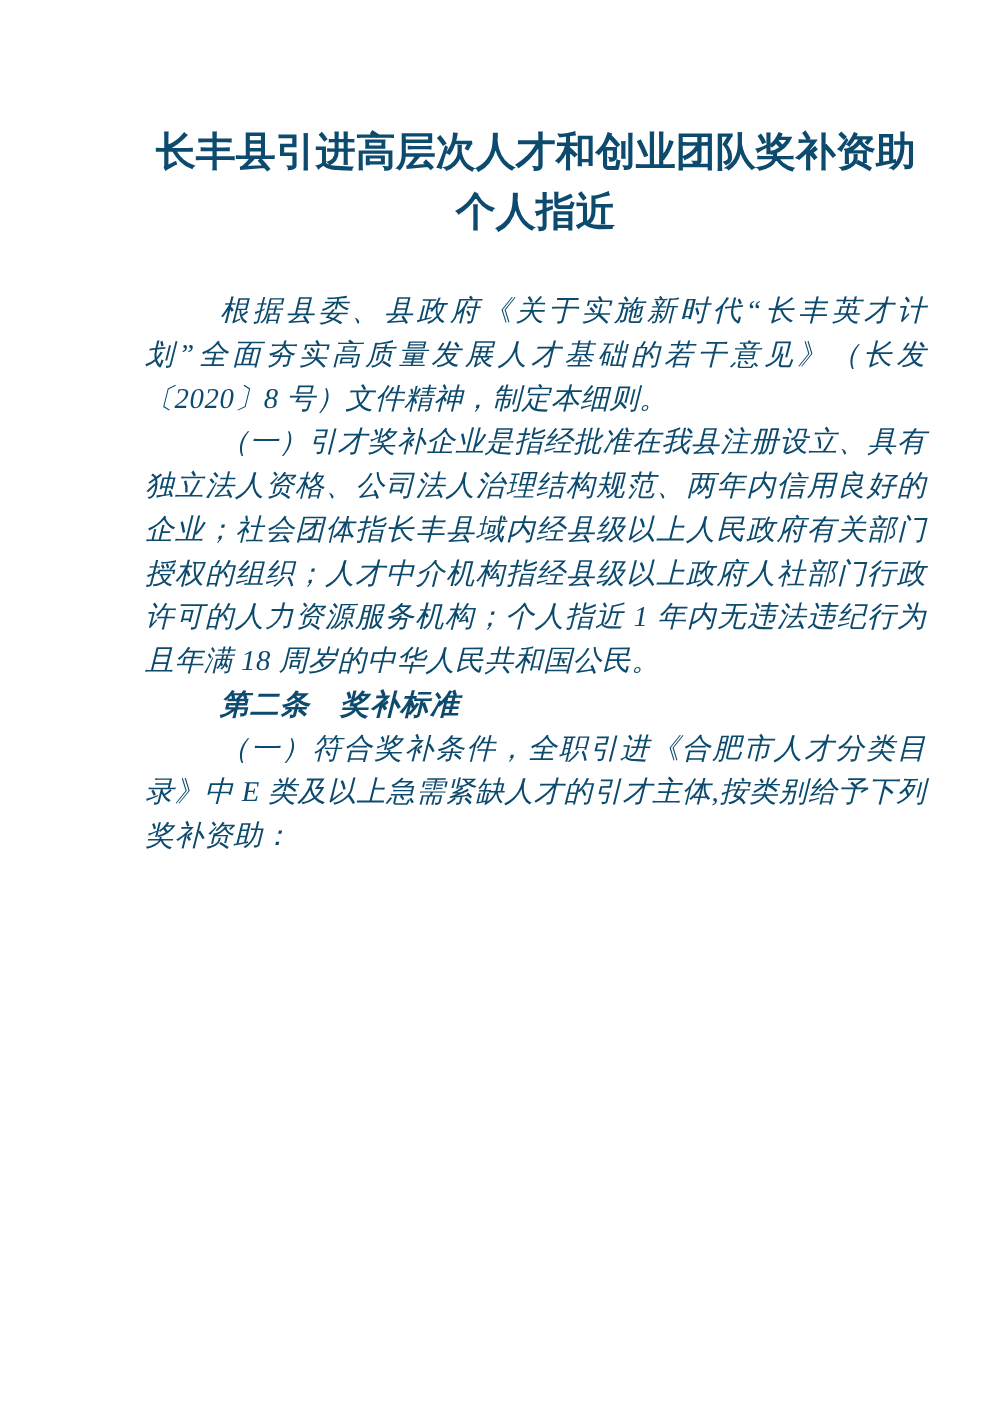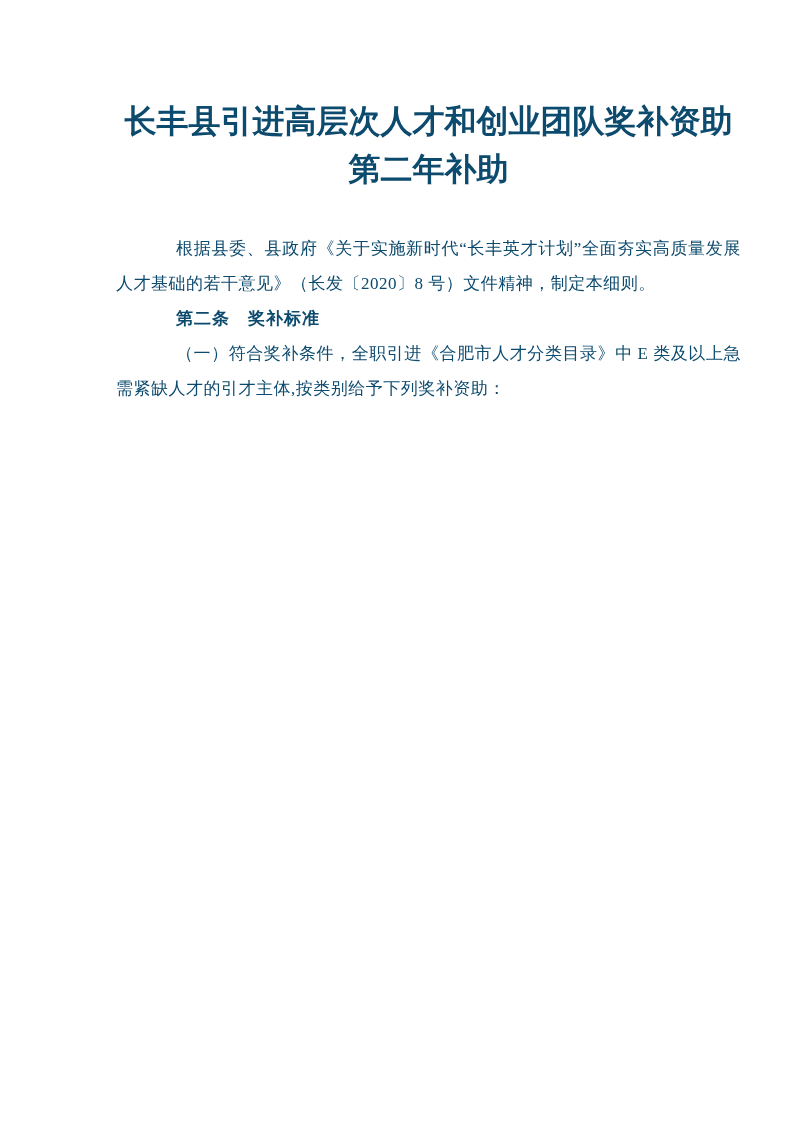--- a/index.html
+++ b/index.html
@@ -29,25 +29,26 @@
     line-height: 48px;
     font-weight: bold;
     text-align: center;
     margin: 0 0 38px 0;
   }
   .doc-title .title-line {
     white-space: nowrap;
   }
   .para {
     margin: 0;
-    font-size: 17px;
+    font-size: 23px;
     line-height: 35px;
     text-align: justify;
     text-indent: 60px;
     letter-spacing: 0.5px;
+    font-style: italic;
   }
   .para.heading {
     font-family: "Liberation Sans", "DejaVu Sans", sans-serif;
     font-weight: bold;
     letter-spacing: 1px;
   }
   .page-footer {
     position: absolute;
     left: 103px;
     top: 1038px;
@@ -58,23 +59,24 @@
   }
 </style>
 </head>
 <body>
 
 <div class="page">
   <div class="content">
 
     <h1 class="doc-title">
       <div class="title-line">长丰县引进高层次人才和创业团队奖补资助</div>
-      <div class="title-line">第二年补助</div>
+      <div class="title-line">个人指近</div>
     </h1>
 
     <p class="para body">根据县委、县政府《关于实施新时代“长丰英才计划”全面夯实高质量发展人才基础的若干意见》（长发〔2020〕8 号）文件精神，制定本细则。</p>
+    <p class="para body">（一）引才奖补企业是指经批准在我县注册设立、具有独立法人资格、公司法人治理结构规范、两年内信用良好的企业；社会团体指长丰县域内经县级以上人民政府有关部门授权的组织；人才中介机构指经县级以上政府人社部门行政许可的人力资源服务机构；个人指近 1 年内无违法违纪行为且年满 18 周岁的中华人民共和国公民。</p>
     <p class="para heading">第二条　奖补标准</p>
     <p class="para body">（一）符合奖补条件，全职引进《合肥市人才分类目录》中 E 类及以上急需紧缺人才的引才主体,按类别给予下列奖补资助：</p>
 
   </div>
 
   <div class="page-footer">- 2 -</div>
 </div>
 
 </body></html>

